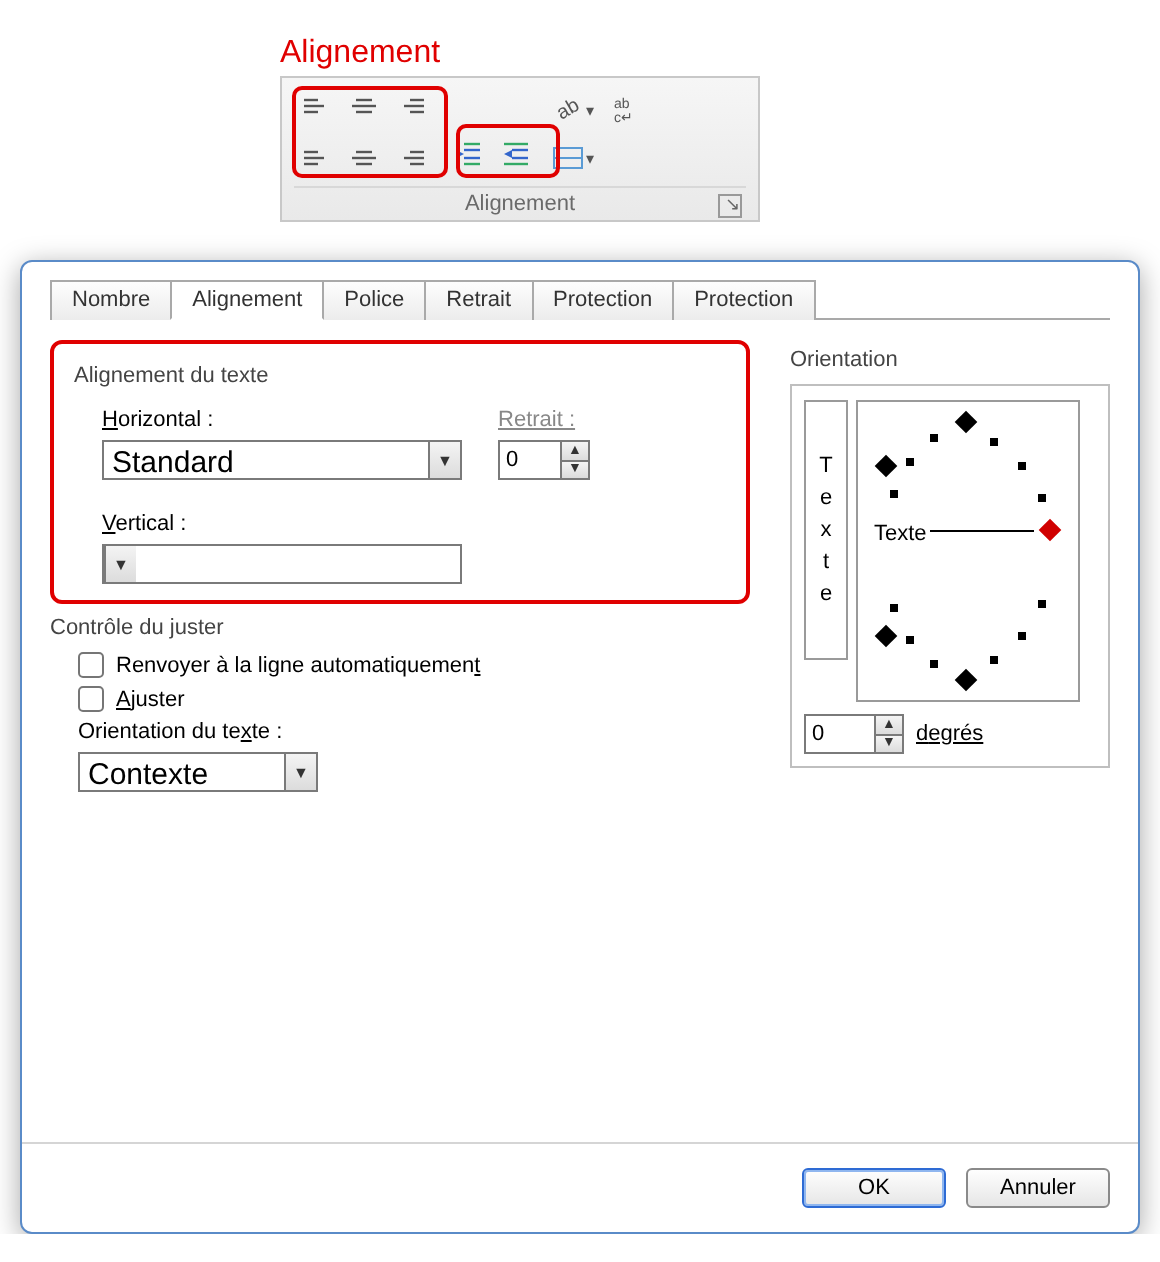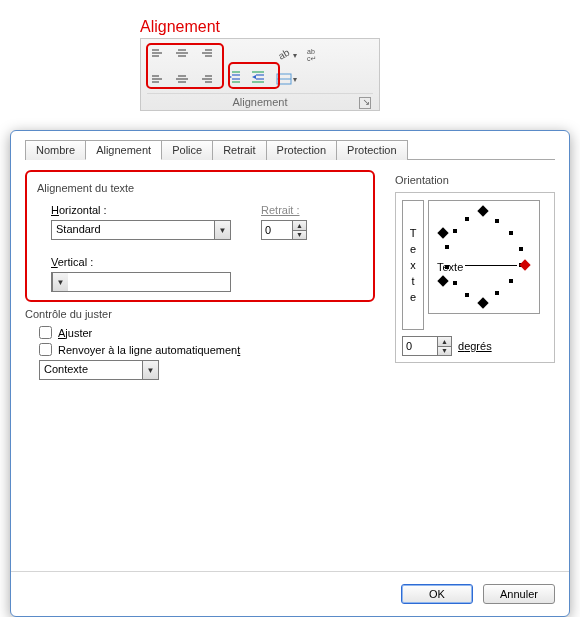--- a/index.html
+++ b/index.html
@@ -127,21 +127,21 @@
   .left { flex:1; }
   .sect-title { color:#444; margin: 4px 0 6px 0; font-size:11px;}
   .indent { margin-left: 14px; }
   .lbl { font-size:11px; margin: 4px 0;}
   .row { display:flex; align-items:center; gap: 8px;}
   .combo {
     display:flex; align-items:stretch;
     border:1px solid #7a7a7a;
     height:20px; background:#fff;
   }
-  .combo .cval { flex:1; padding: 2px 4px; font-size:11px;}
+  .combo .cval { flex:1; padding: 2px 4px; font-size:15px;}
   .combo .cbtn {
     width:16px; border-left:1px solid #7a7a7a;
     background:linear-gradient(#f4f4f4,#dcdcdc);
     display:flex; align-items:center; justify-content:center;
   }
   .combo .cbtn::after { content:"▼"; font-size:8px; color:#333;}
   .spin {
     display:flex; border:1px solid #7a7a7a; height:20px; width:46px; background:#fff;
   }
   .spin input {
@@ -175,21 +175,21 @@
     padding:4px 6px 6px 6px;
   }
   .orient-inner { display:flex; gap:4px; margin-top:3px;}
   .vtext {
     width:22px; height:130px;
     border:1px solid #9a9a9a;
     display:flex; flex-direction:column; align-items:center; justify-content:center;
     gap:4px; font-size:11px;
   }
   .dial {
-    width: 112px; height: 114px;
+    width: 112px; height: 151px;
     border:1px solid #9a9a9a;
     position:relative;
   }
   .dial .dot { position:absolute; width:4px; height:4px; background:#000; }
   .dial .diamond { position:absolute; width:8px; height:8px; background:#000; transform:rotate(45deg);}
   .dial .txt { position:absolute; left:8px; top:60px; font-size:11px;}
   .dial .line { position:absolute; left:36px; top:64px; width:52px; height:1px; background:#000;}
   .dial .reddiamond { position:absolute; right:10px; top:60px; width:8px; height:8px; background:#d00000; transform:rotate(45deg);}
   .orient-ctrl { display:flex; align-items:center; gap:6px; margin-top:6px;}
   .orient-ctrl .lblr { font-size:11px; text-decoration:underline;}
@@ -351,21 +351,21 @@
       <div class="tab">Protection</div>
       <div class="tab">Protection</div>
     </div>
 
     <div class="main-row">
 
       <div class="left">
         <div class="red-panel">
           <div class="sect-title">Alignement du texte</div>
           <div class="indent">
-            <div class="row" style="align-items:flex-start; gap:30px;">
+            <div class="row" style="align-items:flex-start; gap:18px;">
               <div style="width:180px;">
                 <div class="lbl"><u>H</u>orizontal :</div>
                 <div class="combo">
                   <div class="cval">Standard</div>
                   <div class="cbtn"></div>
                 </div>
               </div>
               <div>
                 <div class="lbl" style="color:#888;text-decoration:underline;"><u>R</u>etrait :</div>
                 <div class="spin">
@@ -383,29 +383,30 @@
                 <div class="cbtn"></div>
               </div>
             </div>
           </div>
         </div>
 
         <div class="sect-title">Contrôle du juster</div>
         <div class="indent">
           <label class="chk">
             <input type="checkbox" style="">
-            <span><u>A</u>juster</span>
+            <span>Renvoyer à la ligne automatiquemen<u>t</u></span>
           </label>
           <label class="chk">
             <input type="checkbox" style="">
-            <span>Renvoyer à la ligne automatiquemen<u>t</u></span>
+            <span><u>A</u>juster</span>
           </label>
         </div>
 
         <div class="indent">
+          <div class="lbl">Orientation du te<u>x</u>te :</div>
           <div class="combo" style="width:120px;">
             <div class="cval">Contexte</div>
             <div class="cbtn"></div>
           </div>
         </div>
       </div>
 
       <div class="right">
         <div class="sect-title">Orientation</div>
         <div class="orient-frame">

